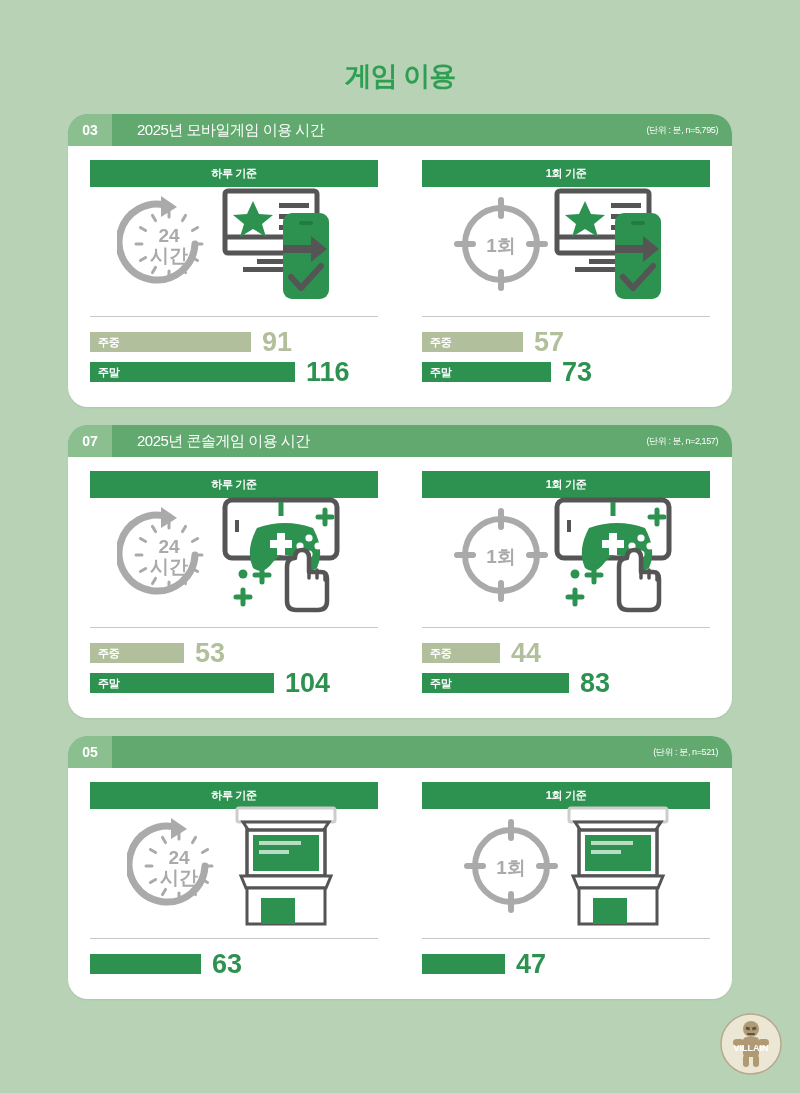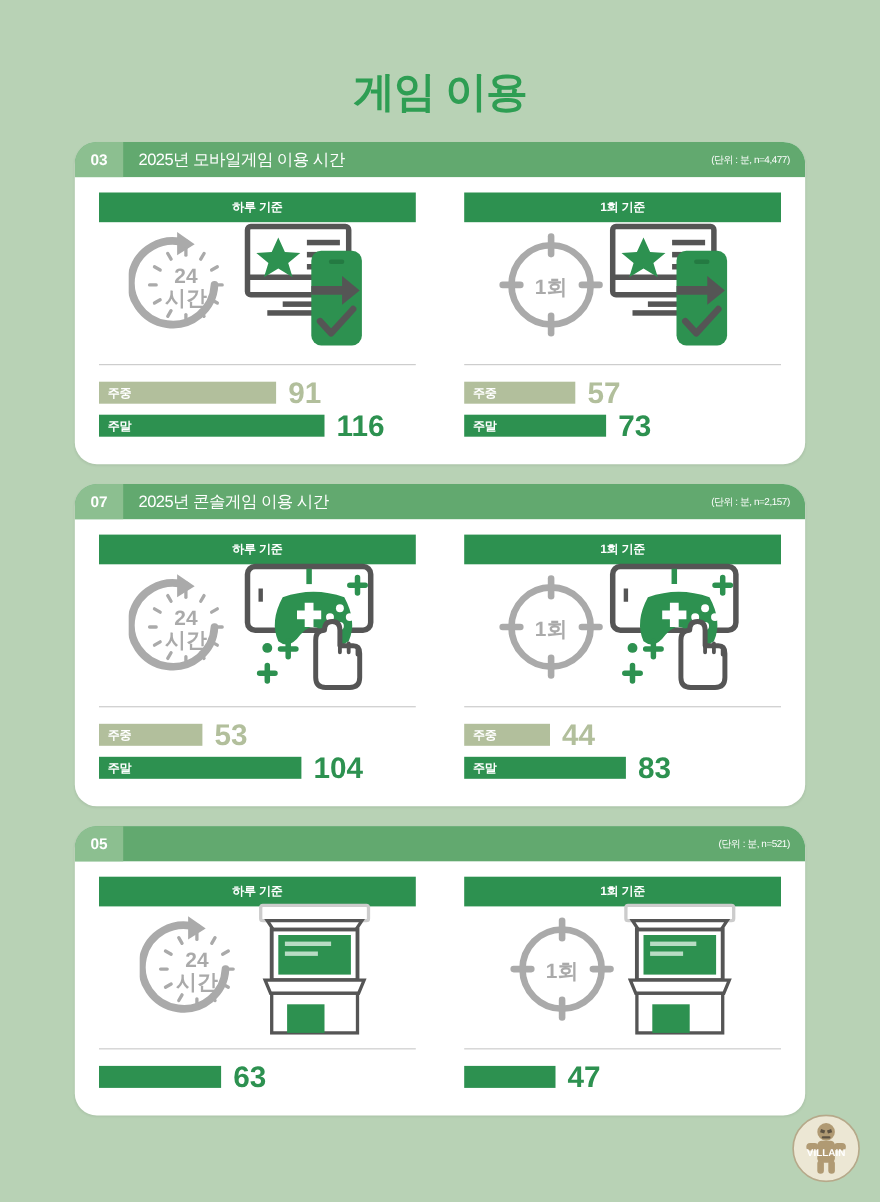--- a/index.html
+++ b/index.html
@@ -5,21 +5,21 @@
   * { box-sizing: border-box; margin: 0; padding: 0; }
   body {
     width: 800px; height: 1093px;
     background: #b8d2b5;
     font-family: "Liberation Sans", sans-serif;
     overflow: hidden;
     position: relative;
   }
   .page-title {
     text-align: center;
-    font-size: 38px;
+    font-size: 27px;
     font-weight: bold;
     color: #2e9e53;
     letter-spacing: -1px;
     padding-top: 58px;
     padding-bottom: 20px;
   }
   .card {
     width: 664px;
     margin: 0 auto 18px auto;
     background: #ffffff;
@@ -42,21 +42,21 @@
     font-size: 14px;
     font-weight: bold;
     display: flex;
     align-items: center;
     justify-content: center;
   }
   .card-title {
     color: #ffffff;
     font-size: 15px;
     font-weight: 500;
-    margin-left: 14px;
+    margin-left: 25px;
     letter-spacing: -0.5px;
   }
   .card-unit {
     position: absolute;
     right: 14px;
     color: #ffffff;
     font-size: 9px;
     letter-spacing: -0.4px;
   }
   .card-body { padding: 14px 0 18px 0; }
@@ -122,21 +122,21 @@
 </head>
 <body>
 
 <h1 class="page-title">게임 이용</h1>
 
 <div id="cards-root">
     <div class="card">
       <div class="card-header">
         <div class="card-num">03</div>
         <div class="card-title">2025년 모바일게임 이용 시간</div>
-        <div class="card-unit">(단위 : 분, n=4,477)</div>
+        <div class="card-unit">(단위 : 분, n=5,795)</div>
       </div>
       <div class="card-body">
         <div class="cols">
           <div class="col">
             <div class="col-tab">하루 기준</div>
             <div class="illus">
               <svg width="104" height="104" viewBox="0 0 104 104">
                 <path d="M52 14 A38 38 0 1 0 78 52" fill="none" stroke="#aaaaaa" stroke-width="7" stroke-linecap="round"></path>
                 <path d="M44 4 L60 15 L44 25 Z" fill="#aaaaaa"></path>
                 <line x1="52" y1="25" x2="52" y2="19" stroke="#aaaaaa" stroke-width="3" stroke-linecap="round"></line>

